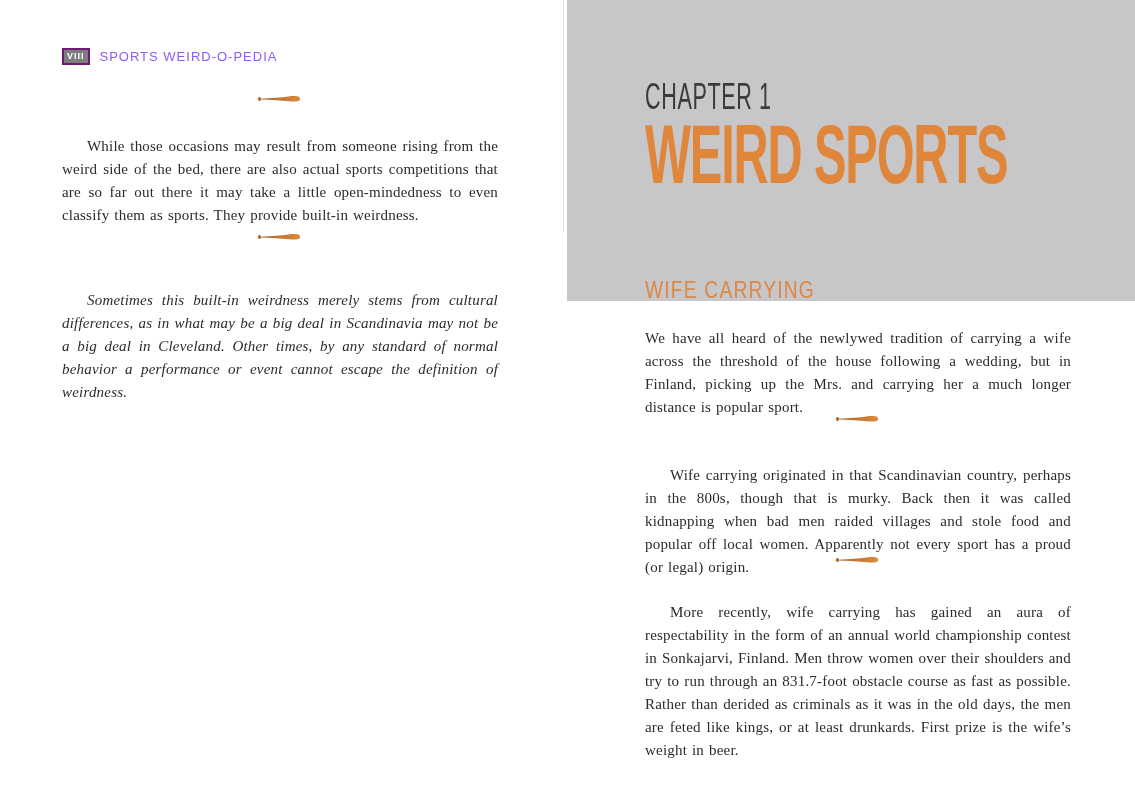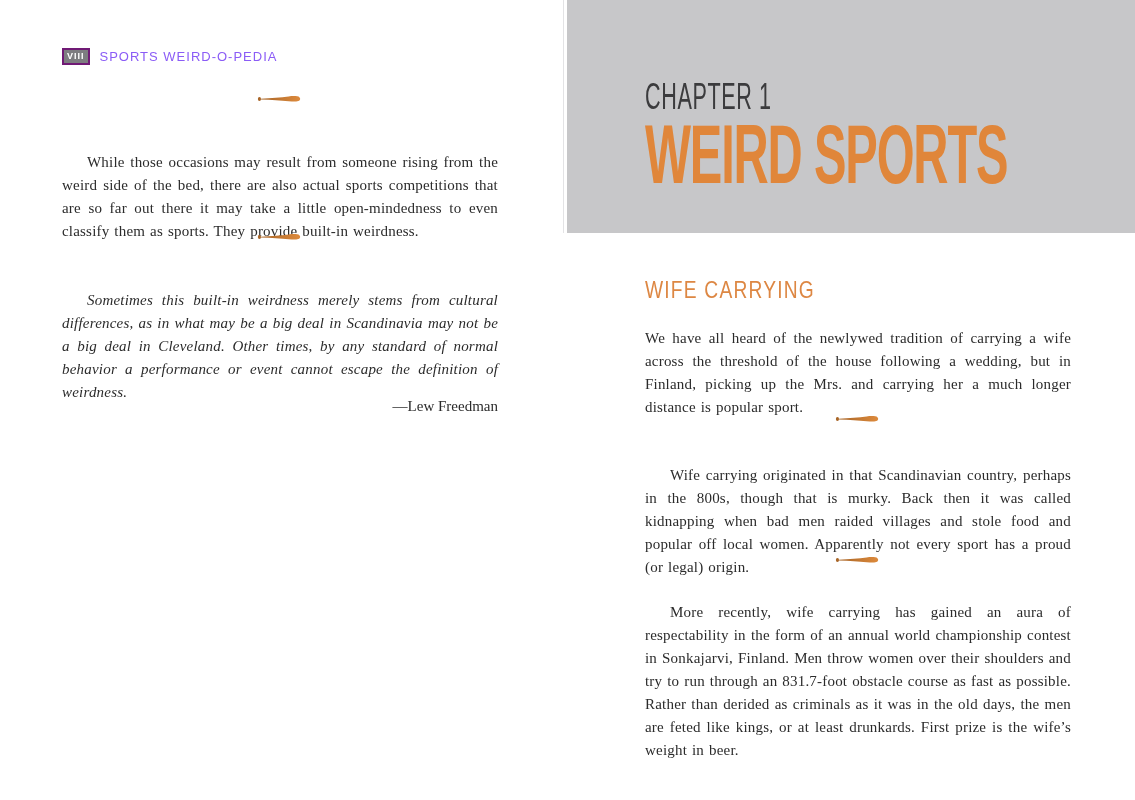--- a/index.html
+++ b/index.html
@@ -76,21 +76,21 @@
   .ornament svg { display: block; width: 46px; height: 12px; }
   .spine-line {
     position: absolute;
     left: 563px; top: 0;
     width: 1px; height: 233px;
     background: #e3e3e5;
   }
   .chapter-block {
     position: absolute;
     left: 567px; top: 0;
-    width: 568px; height: 233px;
+    width: 568px; height: 301px;
     background: #c7c7c9;
   }
   .chapter-kicker {
     position: absolute;
     left: 78px; top: 76px;
     font-family: "Liberation Sans", sans-serif;
     font-size: 36px;
     letter-spacing: 1px;
     color: #3b3b3d;
     transform: scaleX(0.60);
@@ -138,32 +138,31 @@
         <linearGradient id="batg1" x1="0" y1="0" x2="1" y2="0">
           <stop offset="0" stop-color="#a86527"></stop>
             <stop offset="1" stop-color="#dd8a3c"></stop>
         </linearGradient>
       </defs>
       <ellipse cx="3.4" cy="7.4" rx="2.2" ry="2.8" fill="#a86527"></ellipse>
       <path d="M5.5 6.9 C 20 6.3, 33 5.0, 44 3.8 C 50 3.2, 57 3.0, 59 5.0 C 60.6 6.6, 60.4 8.6, 58.6 9.8 C 56 11.4, 50 10.8, 44 10.4 C 33 9.7, 20 8.6, 5.5 8.1 C 4.2 8.0, 4.2 7.0, 5.5 6.9 Z" fill="url(#batg1)"></path>
     </svg>
   </div>
 
-  <p class="body-para left-col indent" style="top:136px;">While those occasions may result from someone rising from the weird side of the bed, there are also actual sports competitions that are so far out there it may take a little open-mindedness to even classify them as sports. They provide built-in weirdness.</p>
+  <p class="body-para left-col indent" style="top:120px;">While those occasions may result from someone rising from the weird side of the bed, there are also actual sports competitions that are so far out there it may take a little open-mindedness to even classify them as sports. They provide built-in weirdness.</p>
 
   <div class="ornament" style="left:257px; top:230px;">
     <svg viewBox="0 0 64 12">
       <ellipse cx="3.4" cy="7.4" rx="2.2" ry="2.8" fill="#a86527"></ellipse>
       <path d="M5.5 6.9 C 20 6.3, 33 5.0, 44 3.8 C 50 3.2, 57 3.0, 59 5.0 C 60.6 6.6, 60.4 8.6, 58.6 9.8 C 56 11.4, 50 10.8, 44 10.4 C 33 9.7, 20 8.6, 5.5 8.1 C 4.2 8.0, 4.2 7.0, 5.5 6.9 Z" fill="url(#batg1)"></path>
     </svg>
   </div>
 
   <p class="body-para left-col indent" style="top:274px;font-style:italic;">Sometimes this built-in weirdness merely stems from cultural differences, as in what may be a big deal in Scandinavia may not be a big deal in Cleveland. Other times, by any standard of normal behavior a performance or event cannot escape the definition of weirdness.</p>
 
-  <div class="attribution">—Lew Freedman</div>
 
 </div>
 
 <div class="spine-line"></div>
 
 <div class="chapter-block">
   <div class="chapter-kicker">CHAPTER 1</div>
   <div class="chapter-title">WEIRD SPORTS</div>
 </div>
 

